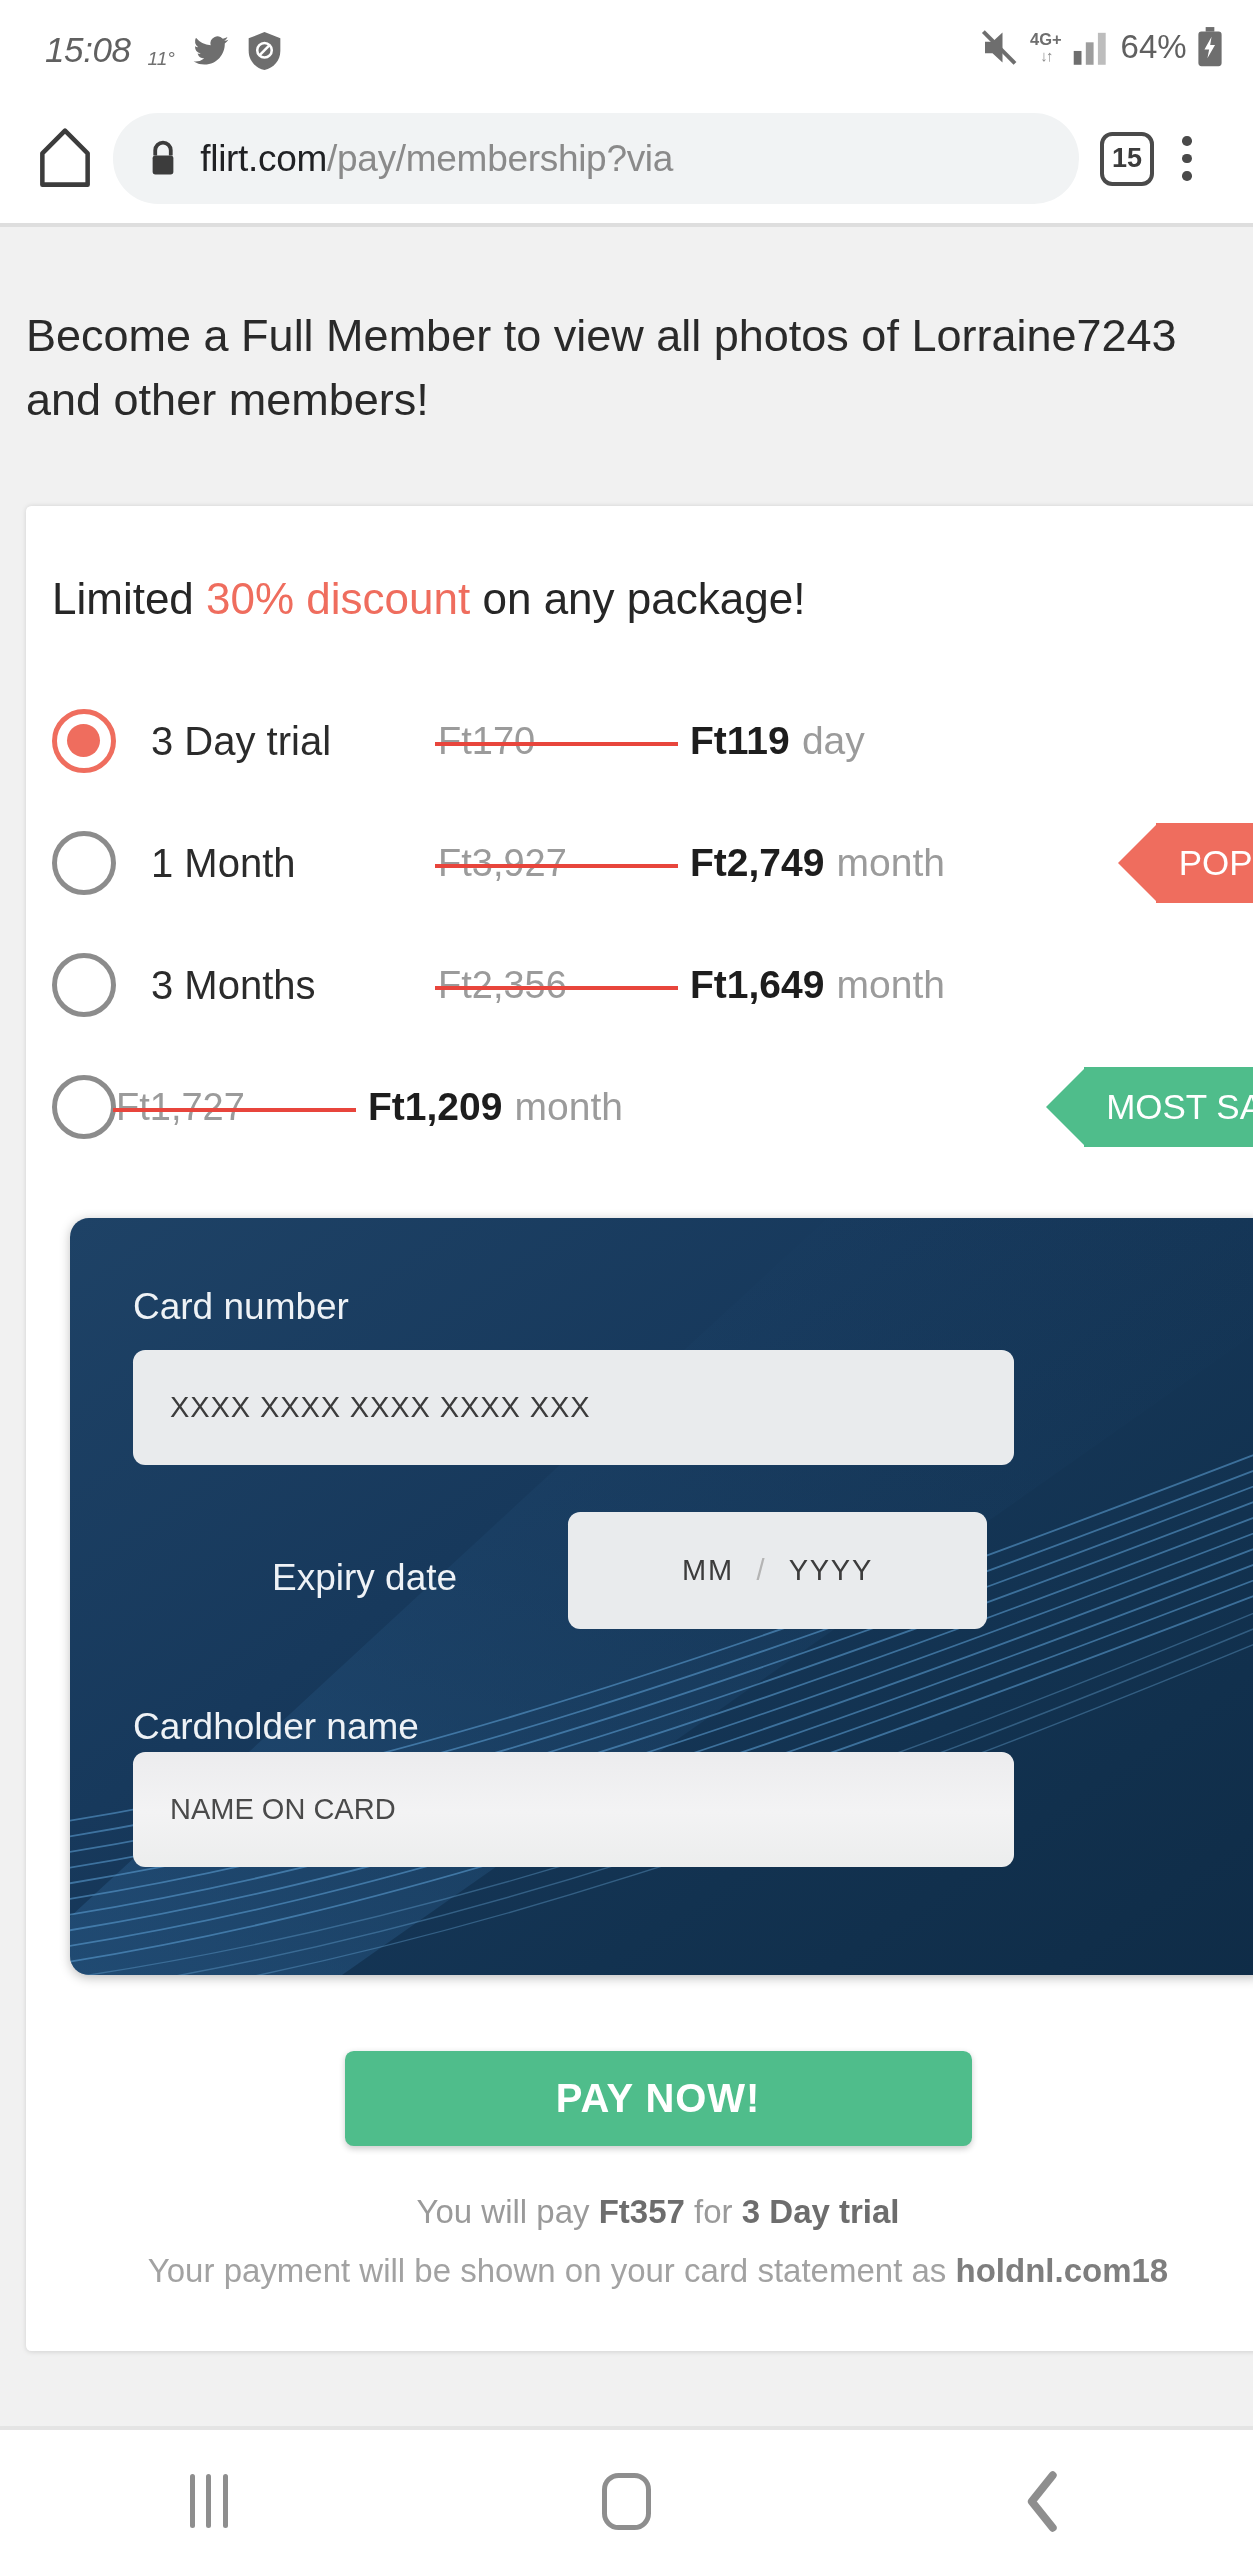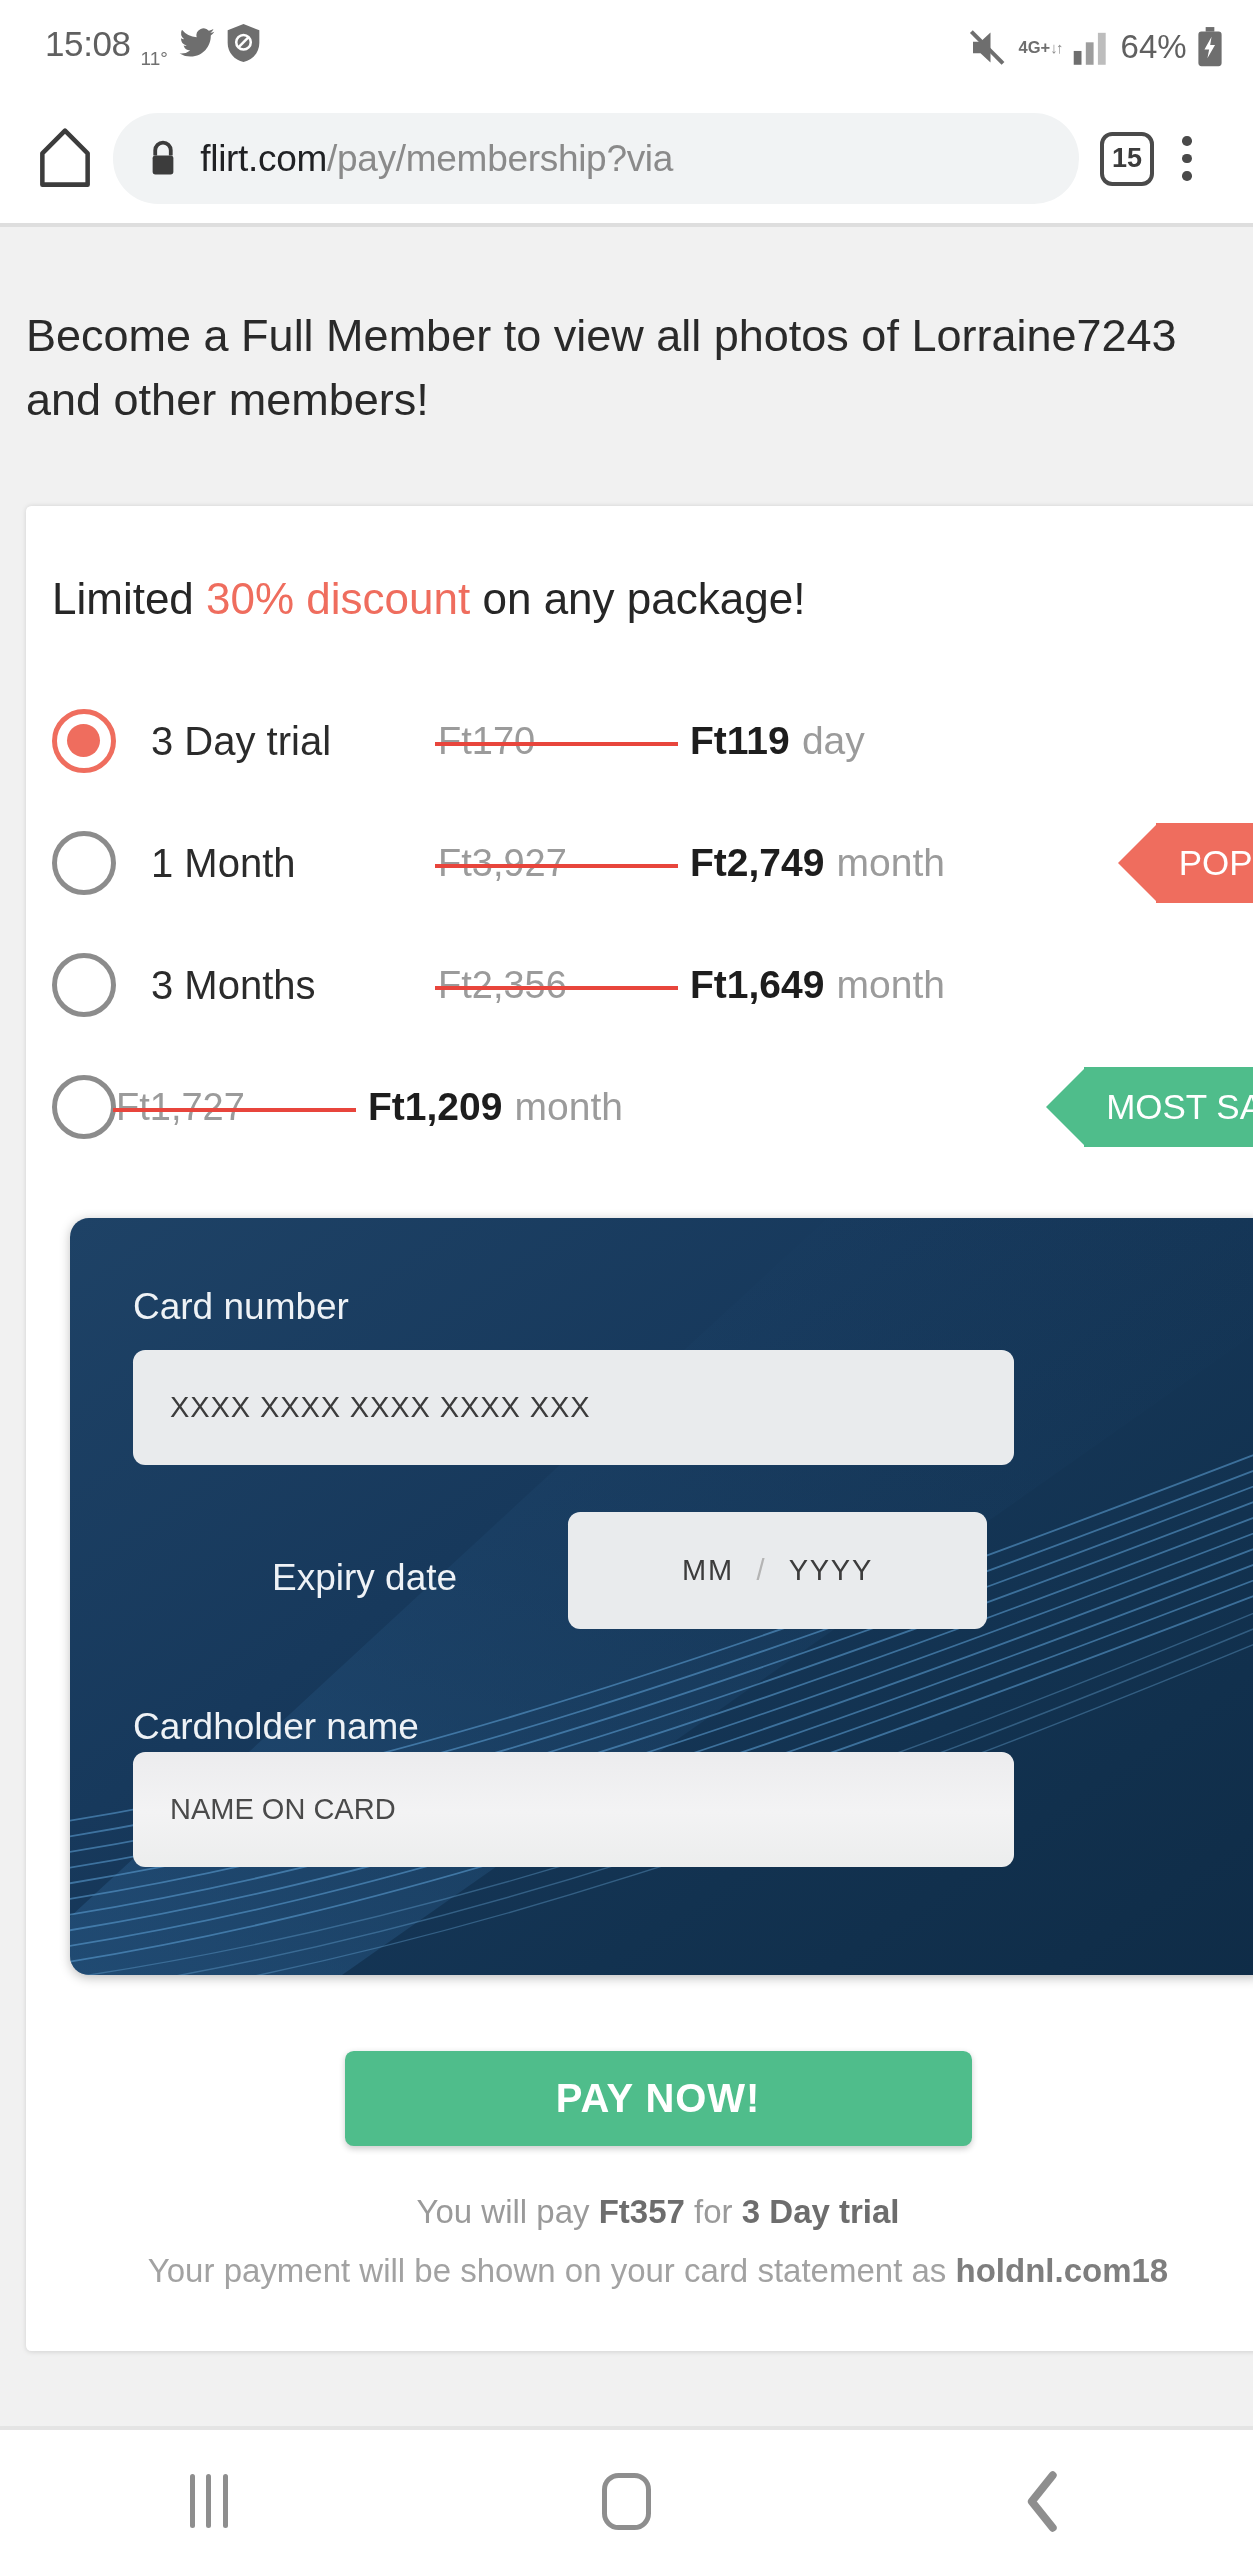--- a/index.html
+++ b/index.html
@@ -12,26 +12,26 @@
   }
   body { position: relative; }
 
   
   .status-bar {
     position: absolute; top: 0; left: 0; width: 1253px; height: 94px;
     background: #ffffff;
     display: flex; align-items: center;
     padding: 0 30px 0 45px;
   }
-  .sb-left { display: flex; align-items: flex-start; gap: 10px; }
+  .sb-left { display: flex; align-items: flex-end; gap: 17px; font-style: italic; }
   .sb-time { font-size: 35px; color: #606060; letter-spacing: -0.4px; }
   .sb-temp { font-size: 19px; color: #707070; align-self: flex-start; margin-top: 24.4px; }
   .sb-icon { display: inline-flex; align-items: center; }
   .sb-right { margin-left: auto; display: flex; align-items: center; gap: 10.4px; }
-  .sb-net { display: flex; flex-direction: row; align-items: center; line-height: 1; }
+  .sb-net { display: flex; flex-direction: column; align-items: center; line-height: 1; }
   .sb-net-label { font-size: 16.5px; color: #6e6e6e; font-weight: bold; }
   .sb-net-arrows { font-size: 15px; color: #8d8d8d; letter-spacing: -1.7px; }
   .sb-batt-text { font-size: 33px; color: #606060; }
 
   
   .browser-bar {
     position: absolute; top: 94px; left: 0; width: 1253px; height: 129px;
     background: #ffffff;
     display: flex; align-items: center; padding: 0 33px;
   }

